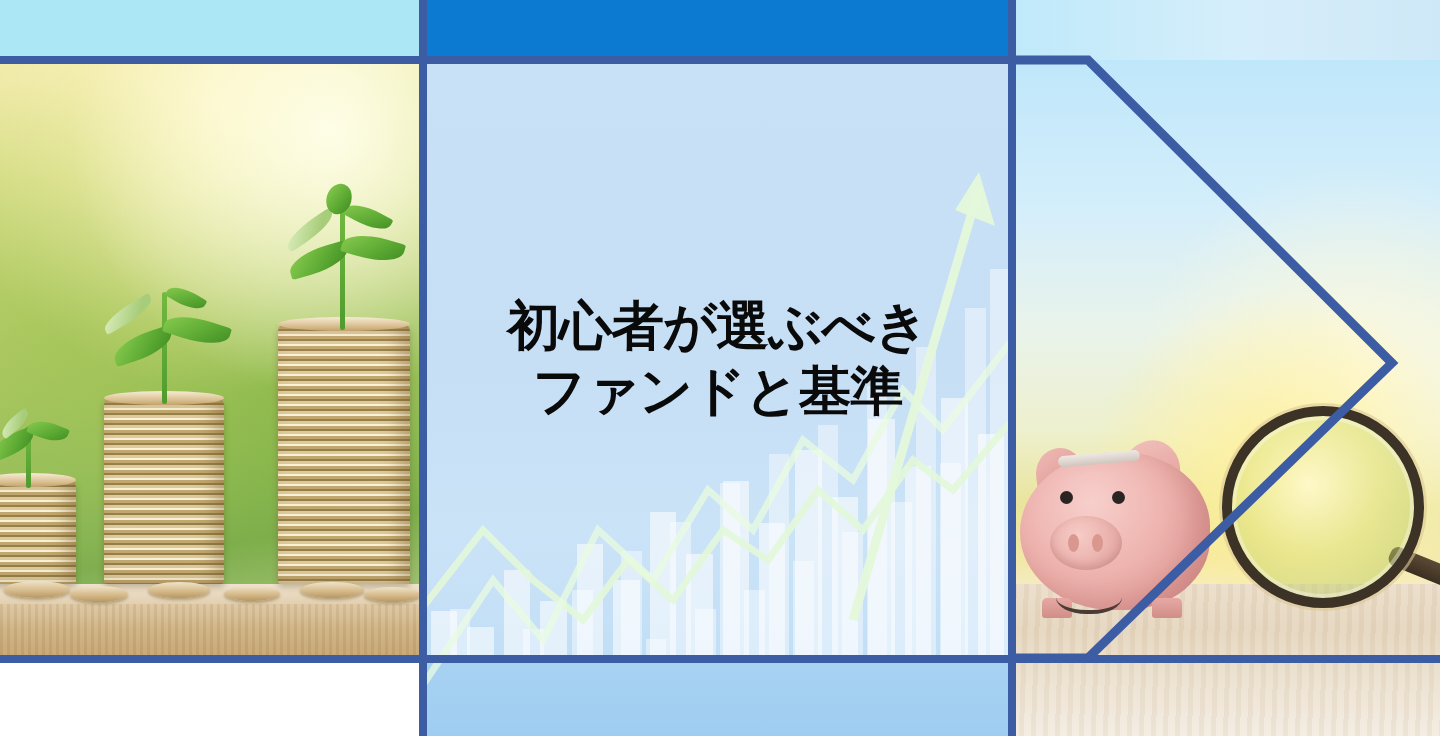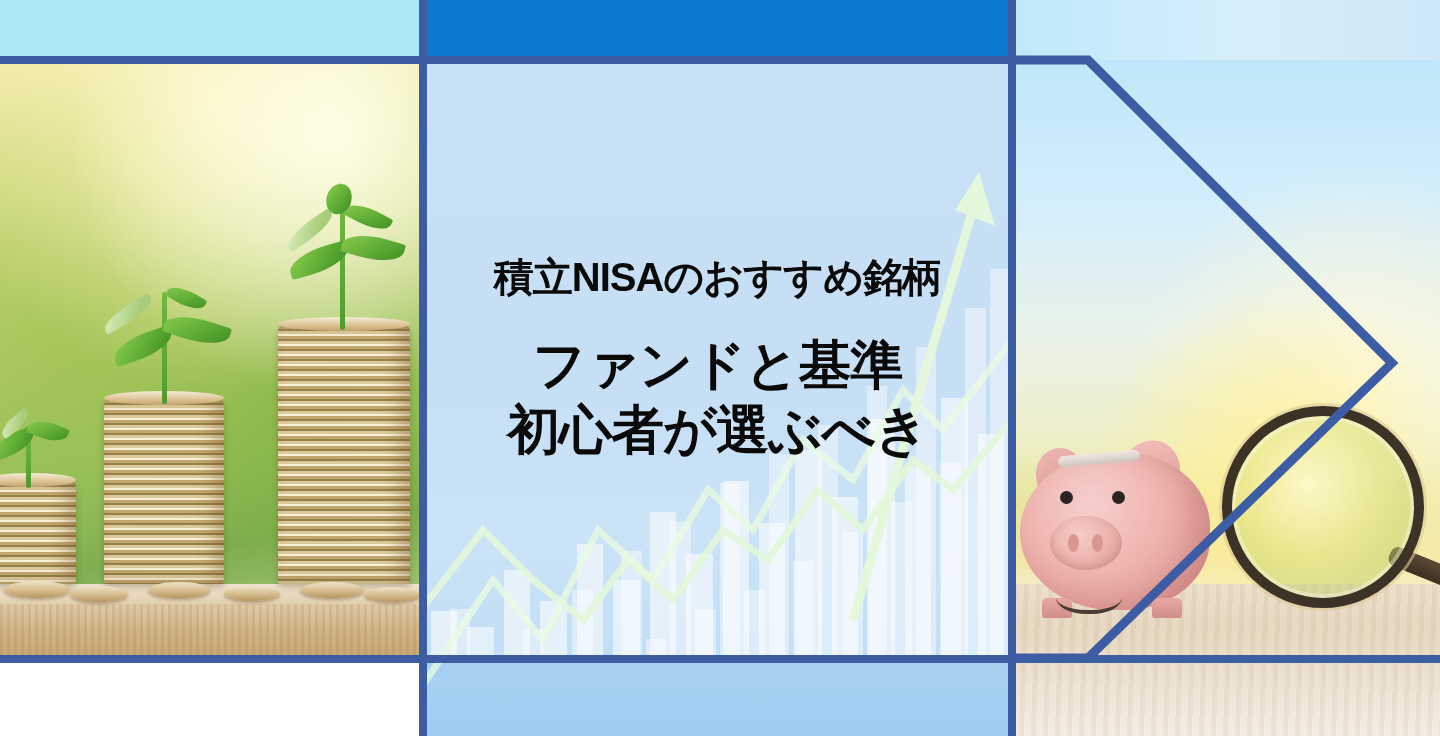--- a/index.html
+++ b/index.html
@@ -325,24 +325,23 @@
     <svg id="linechart" viewBox="0 0 589 676" preserveAspectRatio="none">
       <polyline points="-10,560 60,470 110,520 160,560 205,500 250,540 300,470 345,500 395,430 440,470 490,400 530,430 589,360" fill="none" stroke="#e2f7d9" stroke-width="7" stroke-opacity=".9"></polyline>
       <polyline points="-10,640 70,520 120,580 175,470 230,520 285,430 330,470 380,380 430,420 480,330 520,370 589,280" fill="none" stroke="#e8fbe0" stroke-width="7" stroke-opacity=".75"></polyline>
       <g>
         <line x1="430" y1="560" x2="556" y2="128" stroke="#e4f8da" stroke-width="9" stroke-opacity=".95"></line>
         <polygon points="556,112 572,166 532,150" fill="#e4f8da" fill-opacity=".95"></polygon>
       </g>
     </svg>
 
     <div id="headline">
-      <div id="title-main">積立NISAのおすすめ銘柄</div>
       <div id="title-sub">
+        <div>初心者が選ぶべき</div>
         <div>ファンドと基準</div>
-        <div>初心者が選ぶべき</div>
       </div>
     </div>
   </div>
 
   <div class="rule" id="rule-h-top"></div>
   <div class="rule" id="rule-v-left"></div>
   <div class="rule" id="rule-v-right"></div>
   <div class="rule" id="rule-h"></div>
 
   <svg id="chevron" viewBox="0 0 432 736">

